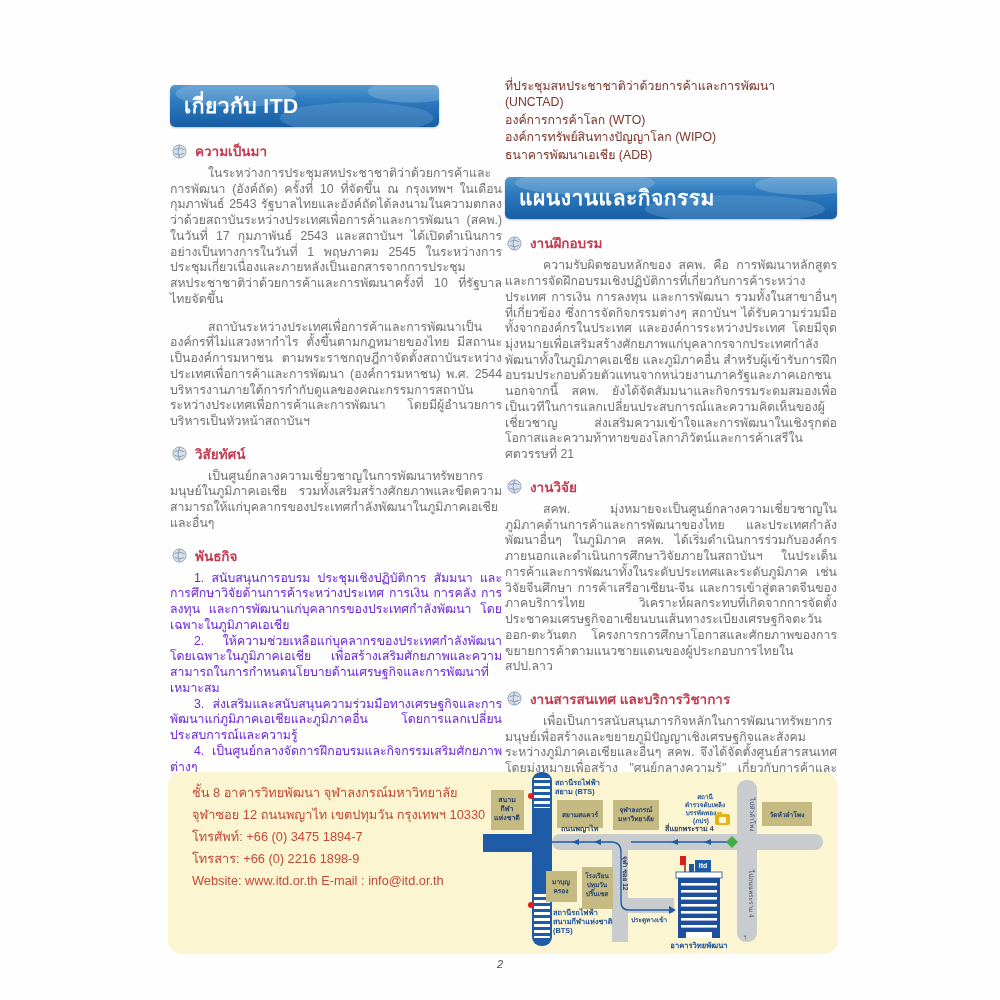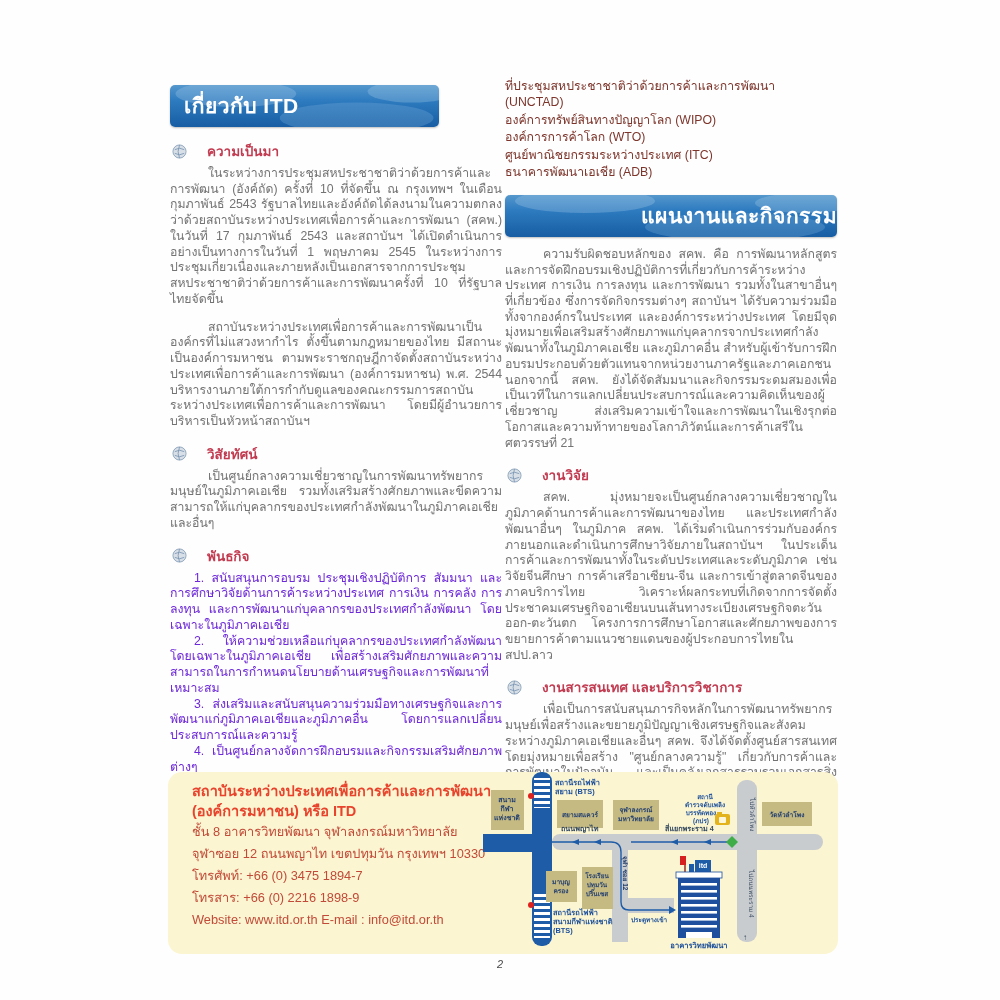--- a/index.html
+++ b/index.html
@@ -10,21 +10,21 @@
   .col-left{left:170px;top:85px;width:332px;}
   .col-right{left:505px;top:78px;width:332px;}
   
   .banner{position:relative;height:42px;border-radius:5px;overflow:hidden;
           background:linear-gradient(180deg,#5598cd 0%,#2f7cc0 35%,#175da4 100%);
           box-shadow:0 1px 2px rgba(0,0,0,.25);margin-bottom:10px;}
   .banner .blobs{position:absolute;inset:0;}
   .banner .label{position:relative;z-index:2;color:#ffffff;font-weight:bold;
                  font-size:21px;line-height:42px;padding-left:14px;letter-spacing:.5px;}
   
-  .sec-head{display:flex;align-items:center;gap:20px;margin:13px 0 4px 2px;}
+  .sec-head{display:flex;align-items:center;gap:8px;margin:13px 0 4px 2px;}
   .sec-head .t{color:#c23b50;font-weight:bold;font-size:13.5px;}
   .globe{width:15px;height:15px;flex:0 0 auto;}
   
   .para{color:#737373;font-size:12.3px;line-height:1.28;text-align:justify;
         text-indent:38px;margin:0 0 4px 0;overflow-wrap:break-word;}
   .m-item{color:#6d28d9;font-size:12.3px;line-height:1.28;text-align:justify;
           text-indent:24px;margin:0;overflow-wrap:break-word;}
   .plist{color:#7d352b;font-size:12.3px;line-height:1.34;}
   .plist div{margin-bottom:1px;}
   
@@ -100,36 +100,42 @@
         <span class="t">เครือข่ายและหุ้นส่วนทางวิชาการ</span>
       </div>
       <p class="para">สถาบันฯ ให้ความสำคัญต่อการสร้างเครือข่ายและความเป็นหุ้นส่วนทางวิชาการ และได้ดำเนินการสร้างและขยายเครือข่ายความร่วมมือกับสถาบันต่างๆ มาอย่างต่อเนื่อง ในปัจจุบัน สคพ. เป็นหุ้นส่วนและเครือข่ายกับหน่วยงานขององค์การสหประชาชาติ องค์การระหว่างประเทศ องค์การระดับภูมิภาค และหน่วยงานอื่นๆ เช่น</p>
     </div>
   </div>
 
   <div class="col col-right">
 
     <div class="plist">
       <div>ที่ประชุมสหประชาชาติว่าด้วยการค้าและการพัฒนา (UNCTAD)</div>
+      <div>องค์การการค้าโลก (WTO)</div>
       <div>องค์การทรัพย์สินทางปัญญาโลก (WIPO)</div>
-      <div>องค์การการค้าโลก (WTO)</div>
-      <div>ศูนย์พาณิชยกรรมระหว่างประเทศ (ITC)</div>
       <div>ธนาคารพัฒนาเอเชีย (ADB)</div>
     </div>
 
-    <div class="banner" style="margin-top:14px;text-align:right;">
+    <div class="banner" style="margin-top:14px;">
       <svg class="blobs" viewBox="0 0 332 42">
         <ellipse cx="80" cy="6" rx="70" ry="12" fill="#9cc4e4" opacity="0.35"></ellipse>
         <ellipse cx="230" cy="32" rx="90" ry="14" fill="#7db3dd" opacity="0.30"></ellipse>
         <ellipse cx="300" cy="8" rx="50" ry="10" fill="#a9cde8" opacity="0.30"></ellipse>
       </svg>
       <div class="label">แผนงานและกิจกรรม</div>
     </div>
 
     <div>
+      <div class="sec-head">
+        <svg class="globe" viewBox="0 0 16 16">
+          <circle cx="8" cy="8" r="7" fill="#d9dfe6" stroke="#8fa6bd" stroke-width="1"></circle>
+          <path d="M3 6 Q8 3 13 6 M3 10 Q8 13 13 10 M8 1 Q5 8 8 15" fill="none" stroke="#7a96b4" stroke-width="0.9"></path>
+        </svg>
+        <span class="t">งานฝึกอบรม</span>
+      </div>
       <p class="para">ความรับผิดชอบหลักของ สคพ. คือ การพัฒนาหลักสูตรและการจัดฝึกอบรมเชิงปฏิบัติการที่เกี่ยวกับการค้าระหว่างประเทศ การเงิน การลงทุน และการพัฒนา รวมทั้งในสาขาอื่นๆ ที่เกี่ยวข้อง ซึ่งการจัดกิจกรรมต่างๆ สถาบันฯ ได้รับความร่วมมือทั้งจากองค์กรในประเทศ และองค์การระหว่างประเทศ โดยมีจุดมุ่งหมายเพื่อเสริมสร้างศักยภาพแก่บุคลากรจากประเทศกำลังพัฒนาทั้งในภูมิภาคเอเชีย และภูมิภาคอื่น สำหรับผู้เข้ารับการฝึกอบรมประกอบด้วยตัวแทนจากหน่วยงานภาครัฐและภาคเอกชน นอกจากนี้ สคพ. ยังได้จัดสัมมนาและกิจกรรมระดมสมองเพื่อเป็นเวทีในการแลกเปลี่ยนประสบการณ์และความคิดเห็นของผู้เชี่ยวชาญ ส่งเสริมความเข้าใจและการพัฒนาในเชิงรุกต่อโอกาสและความท้าทายของโลกาภิวัตน์และการค้าเสรีในศตวรรษที่ 21</p>
     </div>
 
     <div>
       <div class="sec-head">
         <svg class="globe" viewBox="0 0 16 16">
           <circle cx="8" cy="8" r="7" fill="#d9dfe6" stroke="#8fa6bd" stroke-width="1"></circle>
           <path d="M3 6 Q8 3 13 6 M3 10 Q8 13 13 10 M8 1 Q5 8 8 15" fill="none" stroke="#7a96b4" stroke-width="0.9"></path>
         </svg>
         <span class="t">งานวิจัย</span>
@@ -146,24 +152,20 @@
         <span class="t">งานสารสนเทศ และบริการวิชาการ</span>
       </div>
       <p class="para">เพื่อเป็นการสนับสนุนภารกิจหลักในการพัฒนาทรัพยากรมนุษย์เพื่อสร้างและขยายภูมิปัญญาเชิงเศรษฐกิจและสังคมระหว่างภูมิภาคเอเชียและอื่นๆ สคพ. จึงได้จัดตั้งศูนย์สารสนเทศ โดยมุ่งหมายเพื่อสร้าง "ศูนย์กลางความรู้" เกี่ยวกับการค้าและการพัฒนาในปัจจุบัน และเป็นคลังเอกสารรวบรวมเอกสารสิ่งพิมพ์ต่างๆ จากมิตรภาคี คณะกรรมาธิการเศรษฐกิจและสังคมสำหรับภูมิภาคเอเชียและแปซิฟิกแห่งสหประชาชาติ (UNESCAP) องค์การการค้าโลก (WTO) ศูนย์พาณิชยกรรมระหว่างประเทศ (ITC) ธนาคารพัฒนาเอเชีย (ADB) และหน่วยงานอื่นๆ อีกมาก</p>
       <p class="para">สคพ. ยังได้เผยแพร่เอกสารจากการประชุมเชิงปฏิบัติการต่างๆ เพื่อเผยแพร่ข้อมูลข่าวสารและการแลกเปลี่ยนความรู้เชิงวิชาการอย่างกว้างขวาง และอีกทั้งเผยแพร่ผลงานวิจัยและการศึกษาเชิงวิเคราะห์ ซึ่งสามารถดูได้ใน www.itd.or.th</p>
     </div>
   </div>
 
   <div class="panel">
 
     <div class="contact">
-      <div class="head">
-        <div>สถาบันระหว่างประเทศเพื่อการค้าและการพัฒนา</div>
-        <div>(องค์การมหาชน) หรือ ITD</div>
-      </div>
       <div class="body">
         <div>ชั้น 8 อาคารวิทยพัฒนา จุฬาลงกรณ์มหาวิทยาลัย</div>
         <div>จุฬาซอย 12 ถนนพญาไท เขตปทุมวัน กรุงเทพฯ 10330</div>
         <div>โทรศัพท์: +66 (0) 3475 1894-7</div>
         <div>โทรสาร: +66 (0) 2216 1898-9</div>
         <div>Website: www.itd.or.th   E-mail : info@itd.or.th</div>
       </div>
     </div>
 
     <svg class="mapsvg" viewBox="0 0 355 182">

